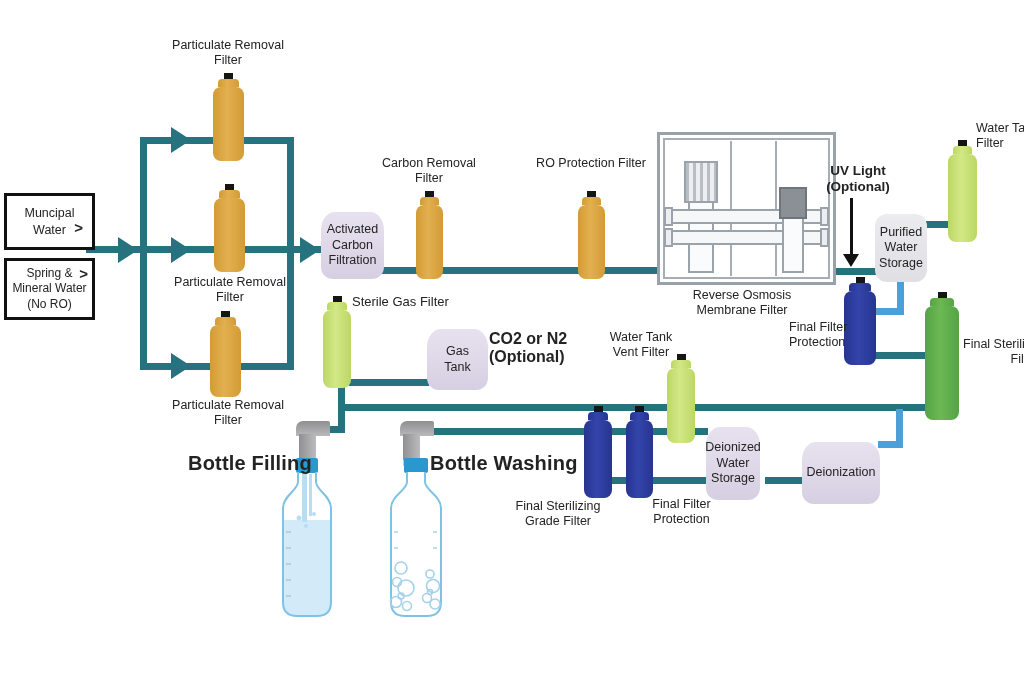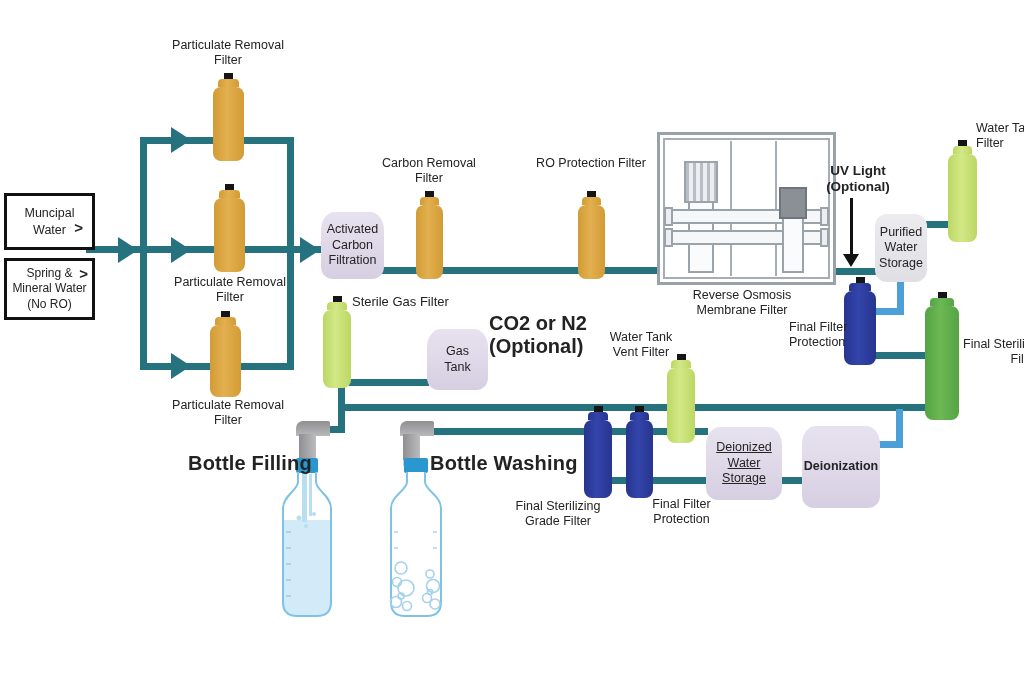--- a/index.html
+++ b/index.html
@@ -120,24 +120,24 @@
 
   <div class="vessel lav" style="left:321px;top:212px;width:63px;height:67px;">
     <span style="width:58px;">Activated Carbon Filtration</span>
   </div>
   <div class="vessel gray" style="left:875px;top:214px;width:52px;height:68px;">
     <span style="width:50px;">Purified Water Storage</span>
   </div>
   <div class="vessel lav" style="left:427px;top:329px;width:61px;height:61px;">
     <span style="width:36px;">Gas Tank</span>
   </div>
-  <div class="vessel lav" style="left:706px;top:427px;width:76px;height:73px;text-decoration:underline;">
+  <div class="vessel lav" style="left:706px;top:427px;width:54px;height:73px;">
     <span style="width:58px;">Deionized Water Storage</span>
   </div>
-  <div class="vessel lav" style="left:802px;top:426px;width:78px;height:82px;font-weight:bold;">
+  <div class="vessel lav" style="left:802px;top:442px;width:78px;height:62px;">
     <span>Deionization</span>
   </div>
 
   <div class="cart gold" style="left:213px;top:73px;width:31px;height:88px;">
       <div class="cap"></div>
       <div class="neck"></div>
       <div class="body"></div>
     </div>
   <div class="cart gold" style="left:214px;top:184px;width:31px;height:88px;">
       <div class="cap"></div>
@@ -259,20 +259,20 @@
   <div class="lbl" style="left:165px;top:275px;width:130px;">Particulate Removal Filter</div>
   <div class="lbl" style="left:163px;top:398px;width:130px;">Particulate Removal Filter</div>
   <div class="lbl" style="left:374px;top:156px;width:110px;">Carbon Removal Filter</div>
   <div class="lbl" style="left:536px;top:156px;width:110px;">RO Protection Filter</div>
   <div class="lbl" style="left:667px;top:288px;width:150px;">Reverse Osmosis Membrane Filter</div>
   <div class="lbl bold" style="left:818px;top:163px;width:80px;font-size:13.5px;">UV Light (Optional)</div>
   <div class="lbl left" style="left:976px;top:121px;width:95px;">Water Tank Vent Filter</div>
   <div class="lbl left" style="left:789px;top:320px;width:80px;">Final Filter Protection</div>
   <div class="lbl" style="left:962px;top:337px;width:125px;">Final Sterilizing Grade Filter</div>
   <div class="lbl nowrap left" style="left:352px;top:294px;font-size:13px;">Sterile Gas Filter</div>
-  <div class="lbl left bold" style="left:489px;top:312px;width:115px;font-size:20px;line-height:1.15;">CO2 or N2 (Optional)</div>
+  <div class="lbl left bold" style="left:489px;top:330px;width:115px;font-size:16px;line-height:1.15;">CO2 or N2 (Optional)</div>
   <div class="lbl" style="left:596px;top:330px;width:90px;">Water Tank Vent Filter</div>
   <div class="lbl" style="left:497px;top:499px;width:122px;">Final Sterilizing Grade Filter</div>
   <div class="lbl" style="left:634px;top:497px;width:95px;">Final Filter Protection</div>
   <div class="h1lbl" style="left:188px;top:452px;">Bottle Filling</div>
   <div class="h1lbl" style="left:430px;top:452px;">Bottle Washing</div>
 
 </div>
 
 </body></html>

